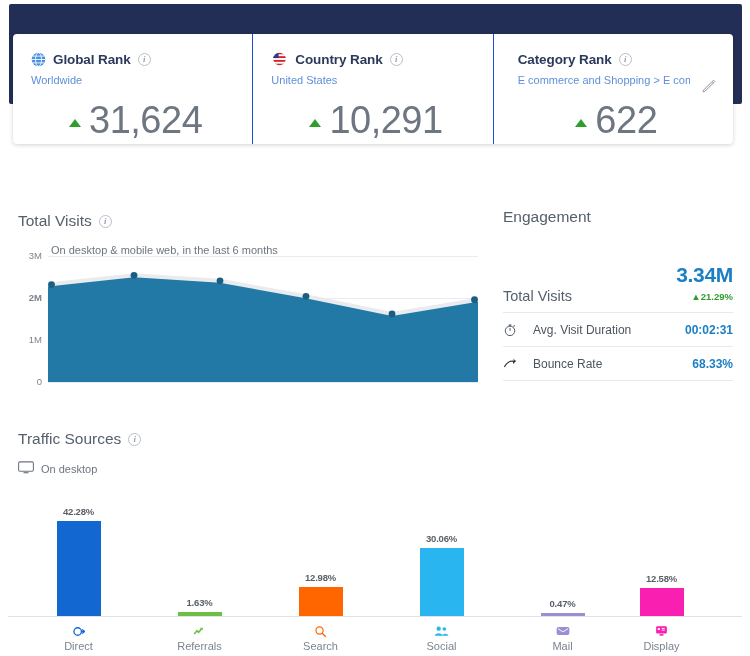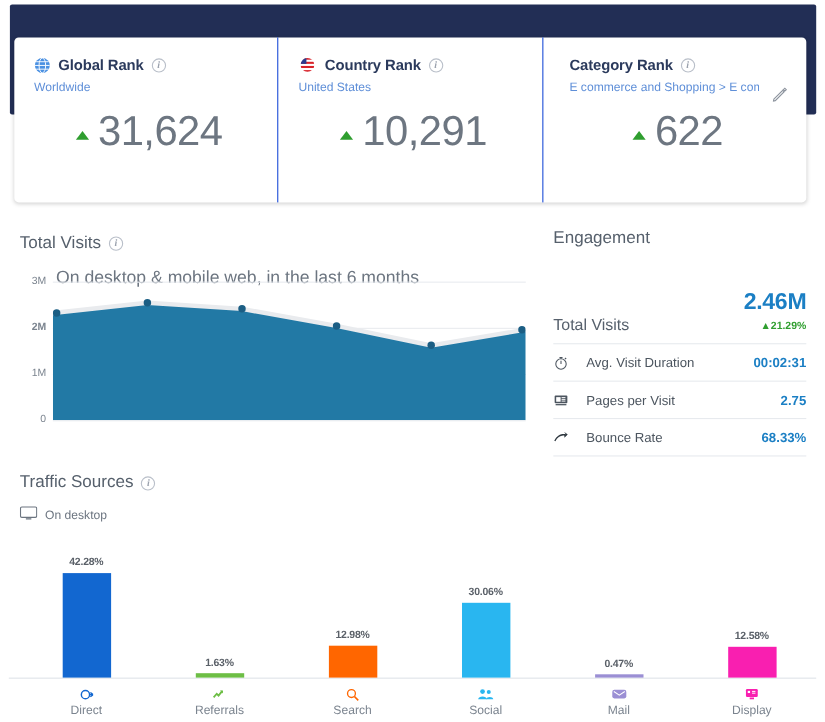--- a/index.html
+++ b/index.html
@@ -21,21 +21,21 @@
     left: 9px; top: 4px;
     width: 733px; height: 100px;
     background: #222e55;
     border-radius: 2px;
   }
 
   
   .rank-panel {
     position: absolute;
     left: 13px; top: 34px;
-    width: 720px; height: 150px;
+    width: 720px; height: 110px;
     background: #ffffff;
     border-radius: 4px;
     box-shadow: 0 1px 4px rgba(0,0,0,0.18);
     display: flex;
   }
   .rank-card {
     flex: 1 1 0;
     position: relative;
     padding: 16px 0 0 18px;
   }
@@ -105,21 +105,21 @@
   
   .globe-ic { width: 15px; height: 15px; flex: 0 0 auto; }
   .flag-ic { width: 17px; height: 14px; flex: 0 0 auto; }
 
   
   .sec-title {
     font-size: 15.5px;
     color: #56606c;
   }
   .sec-sub {
-    font-size: 16px;
+    font-size: 11px;
     color: #6c7580;
   }
 
   
   .tv-block { position: absolute; left: 18px; top: 212px; width: 460px; }
   .tv-head { display: flex; align-items: center; gap: 7px; }
   .tv-note { margin: 14px 0 0 33px; }
 
   .visits-chart { position: absolute; left: 18px; top: 256px; width: 460px; height: 150px; }
 
@@ -342,57 +342,41 @@
     </div>
     <div id="vc-xlabels" style="position: absolute; left: 0px; top: 0px; width: 460px; overflow: hidden;"></div>
   </div>
 
   <div class="eng-block">
     <div class="eng-title">Engagement</div>
 
     <div class="eng-total">
       <span class="eng-total-label">Total Visits</span>
       <span class="eng-total-right">
-        <span class="eng-total-value" style="display:block">2.46M</span>
+        <span class="eng-total-value" style="display:block">3.34M</span>
         <span class="eng-delta">▲<span>21.29%</span></span>
       </span>
     </div>
 
     <div class="eng-row">
       <span class="eng-row-left">
         <span class="eng-ic">
           <svg viewBox="0 0 16 16" width="14" height="14">
             <circle cx="8" cy="9" r="5.4" fill="none" stroke="#4c555f" stroke-width="1.1"></circle>
             <line x1="8" y1="9" x2="8" y2="5.6" stroke="#4c555f" stroke-width="1.1"></line>
             <line x1="6.4" y1="2.3" x2="9.6" y2="2.3" stroke="#4c555f" stroke-width="1.2"></line>
             <line x1="8" y1="2.3" x2="8" y2="3.6" stroke="#4c555f" stroke-width="1.2"></line>
             <line x1="12" y1="4" x2="13.4" y2="2.8" stroke="#4c555f" stroke-width="1.2"></line>
           </svg>
         </span>
         <span class="eng-row-label">Avg. Visit Duration</span>
       </span>
       <span class="eng-row-value">00:02:31</span>
     </div>
 
-    <div class="eng-row">
-      <span class="eng-row-left">
-        <span class="eng-ic">
-          <svg viewBox="0 0 16 16" width="14" height="14">
-            <rect x="1.4" y="3" width="13.2" height="8" rx="1" fill="#4c555f"></rect>
-            <rect x="3" y="4.6" width="4.6" height="4.8" fill="#ffffff"></rect>
-            <rect x="8.6" y="4.6" width="4" height="1" fill="#ffffff"></rect>
-            <rect x="8.6" y="6.4" width="4" height="1" fill="#ffffff"></rect>
-            <rect x="8.6" y="8.2" width="4" height="1" fill="#ffffff"></rect>
-            <rect x="2.4" y="11.8" width="11.2" height="1.3" fill="#4c555f"></rect>
-          </svg>
-        </span>
-        <span class="eng-row-label">Pages per Visit</span>
-      </span>
-      <span class="eng-row-value">2.75</span>
-    </div>
 
     <div class="eng-row">
       <span class="eng-row-left">
         <span class="eng-ic">
           <svg viewBox="0 0 16 16" width="14" height="14">
             <path d="M1 11 C4 5, 8.5 3.5, 13 4.2 L11.2 1.8 L15 4.6 L11.6 8 L11.4 5.6 C8 5, 4.2 7.2, 2.2 11.6 Z" fill="#2f3840"></path>
           </svg>
         </span>
         <span class="eng-row-label">Bounce Rate</span>
       </span>
@@ -491,21 +475,21 @@
           <div class="ts-foot">
             <div class="ts-foot-ic">
               <svg viewBox="0 0 18 12" width="14" height="10">
                 <rect x="0.8" y="1" width="16.4" height="10" rx="2.4" fill="#9b8fd4"></rect>
                 <path d="M2.6 3 L9 7.2 L15.4 3" stroke="#ffffff" stroke-width="1.2" fill="none"></path>
               </svg>
             </div>
             <div class="ts-label">Mail</div>
           </div>
         </div>
-        <div class="ts-col" style="left: 623px;">
+        <div class="ts-col" style="left: 601px;">
           <div class="ts-bar-area">
             <div class="ts-pct">12.58%</div>
             <div class="ts-bar" style="height: 28.305px; background: rgb(249, 31, 176);"></div>
           </div>
           <div class="ts-foot">
             <div class="ts-foot-ic">
               <svg viewBox="0 0 16 14" width="13" height="12">
                 <rect x="1.4" y="1.2" width="13.2" height="9" rx="1.4" fill="#f91fb0"></rect>
                 <rect x="3.4" y="3.4" width="2.6" height="2.4" fill="#ffffff"></rect>
                 <rect x="8.2" y="3.4" width="3.8" height="1.1" fill="#ffffff"></rect>

